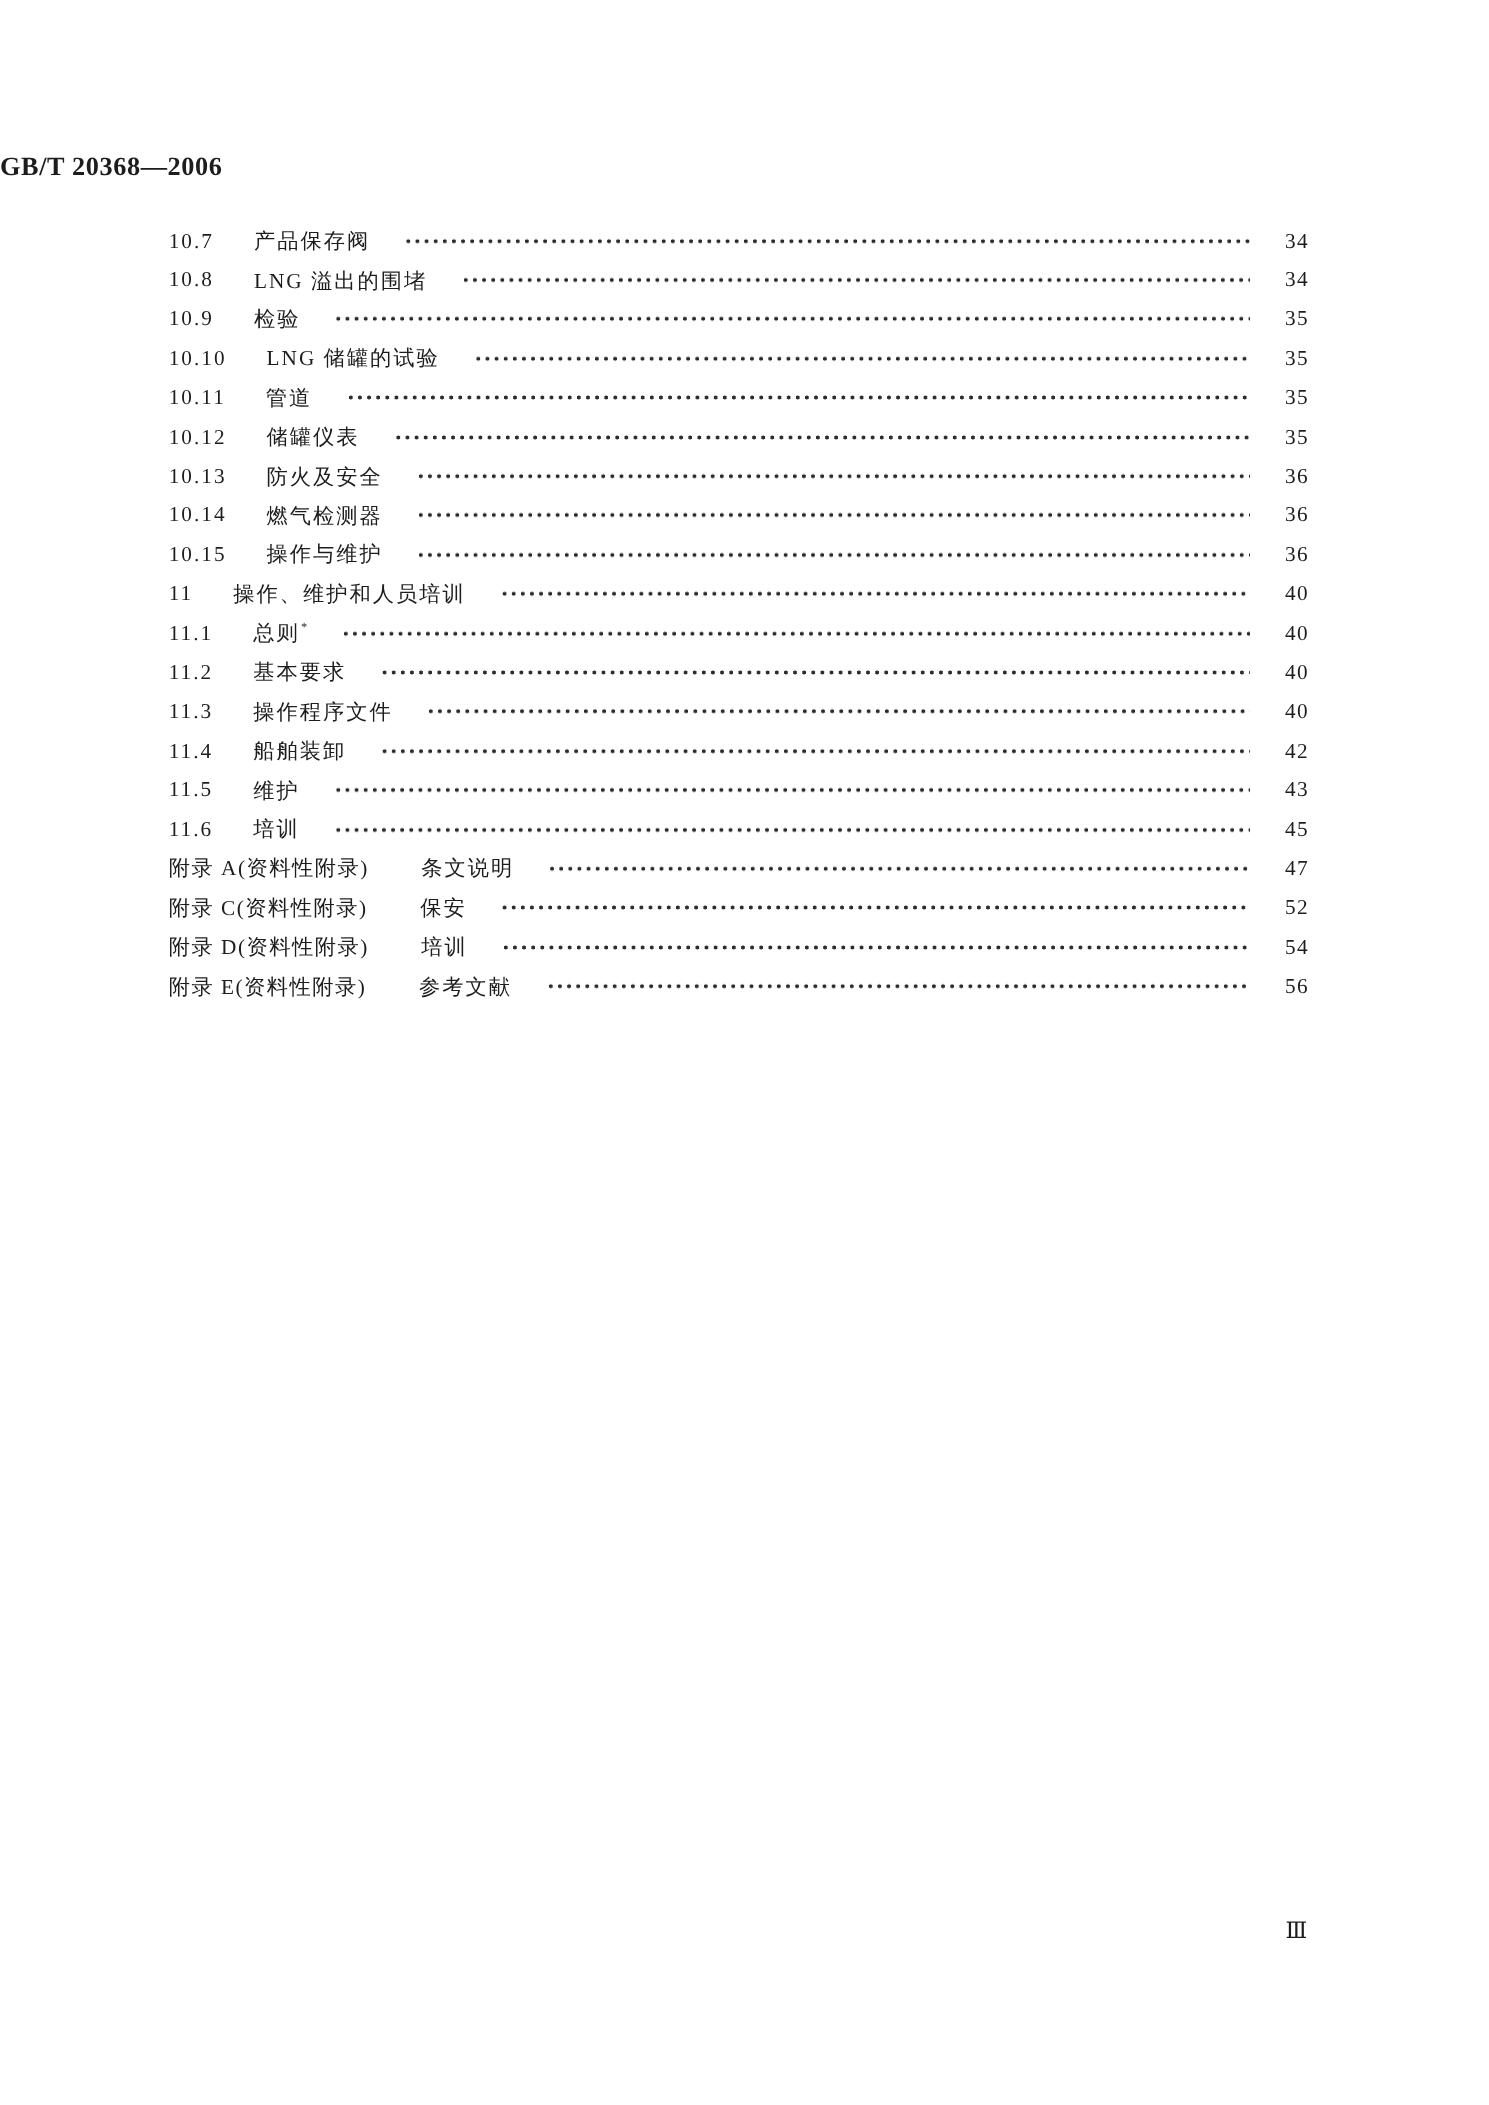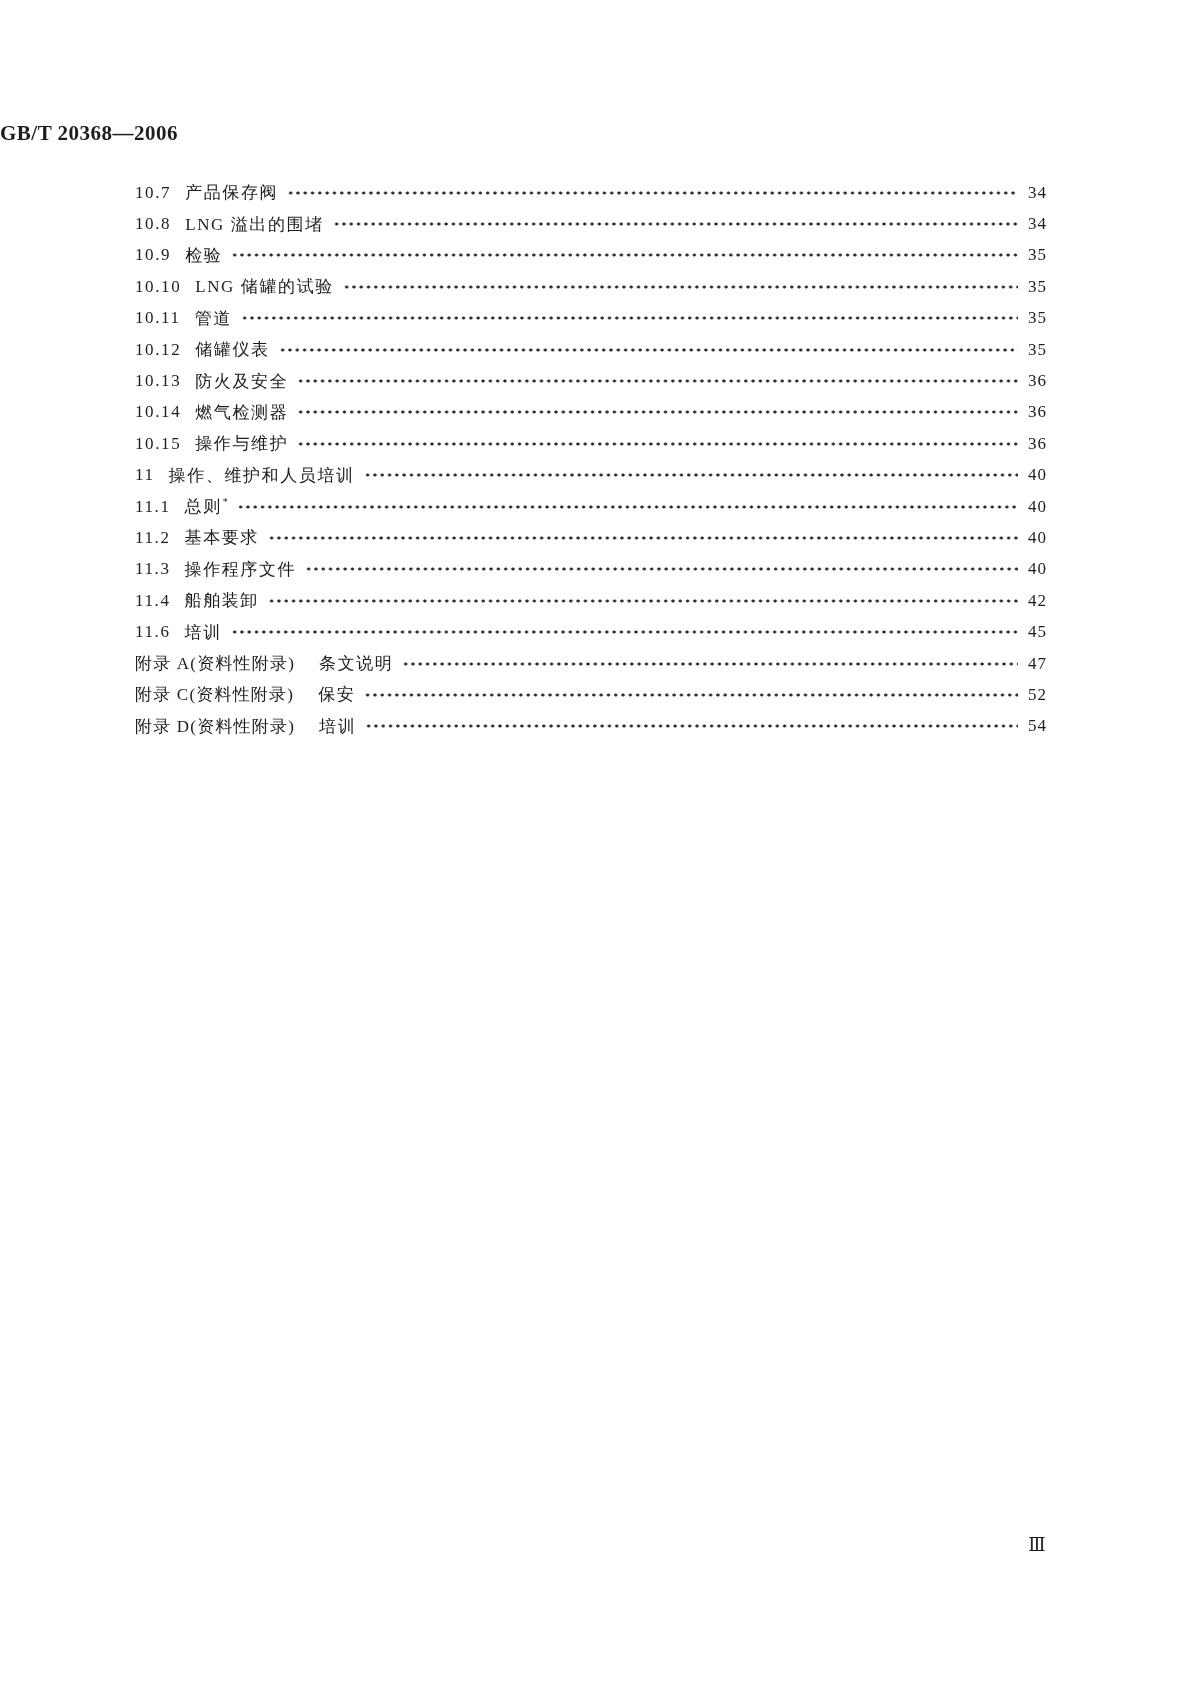--- a/index.html
+++ b/index.html
@@ -30,20 +30,21 @@
     left: 135px;
     top: 177px;
     width: 919px;
   }
   .toc-row {
     display: flex;
     align-items: center;
     height: 31.4px;
     font-size: 17px;
     white-space: nowrap;
+    gap: 18px;
   }
   .toc-num {
     letter-spacing: 1.6px;
     margin-right: 14px;
     flex: none;
   }
   .toc-row.appendix .toc-num {
     letter-spacing: 1.2px;
     margin-right: 24px;
   }
@@ -169,20 +170,26 @@
         <span class="leader"></span>
         <span class="toc-pagenum">40</span>
       </div>
       <div class="toc-row">
         <span class="toc-num">11.4</span>
         <span class="toc-title"><span>船舶装卸</span></span>
         <span class="leader"></span>
         <span class="toc-pagenum">42</span>
       </div>
       <div class="toc-row">
+        <span class="toc-num">11.5</span>
+        <span class="toc-title"><span>维护</span></span>
+        <span class="leader"></span>
+        <span class="toc-pagenum">43</span>
+      </div>
+      <div class="toc-row">
         <span class="toc-num">11.6</span>
         <span class="toc-title"><span>培训</span></span>
         <span class="leader"></span>
         <span class="toc-pagenum">45</span>
       </div>
       <div class="toc-row appendix">
         <span class="toc-num">附录 A(资料性附录)</span>
         <span class="toc-title"><span>条文说明</span></span>
         <span class="leader"></span>
         <span class="toc-pagenum">47</span>
@@ -192,17 +199,23 @@
         <span class="toc-title"><span>保安</span></span>
         <span class="leader"></span>
         <span class="toc-pagenum">52</span>
       </div>
       <div class="toc-row appendix">
         <span class="toc-num">附录 D(资料性附录)</span>
         <span class="toc-title"><span>培训</span></span>
         <span class="leader"></span>
         <span class="toc-pagenum">54</span>
       </div>
+      <div class="toc-row appendix">
+        <span class="toc-num">附录 E(资料性附录)</span>
+        <span class="toc-title"><span>参考文献</span></span>
+        <span class="leader"></span>
+        <span class="toc-pagenum">56</span>
+      </div>
     </div>
 
   <div class="page-footer">Ⅲ</div>
 
 </main>
 
 </body></html>

